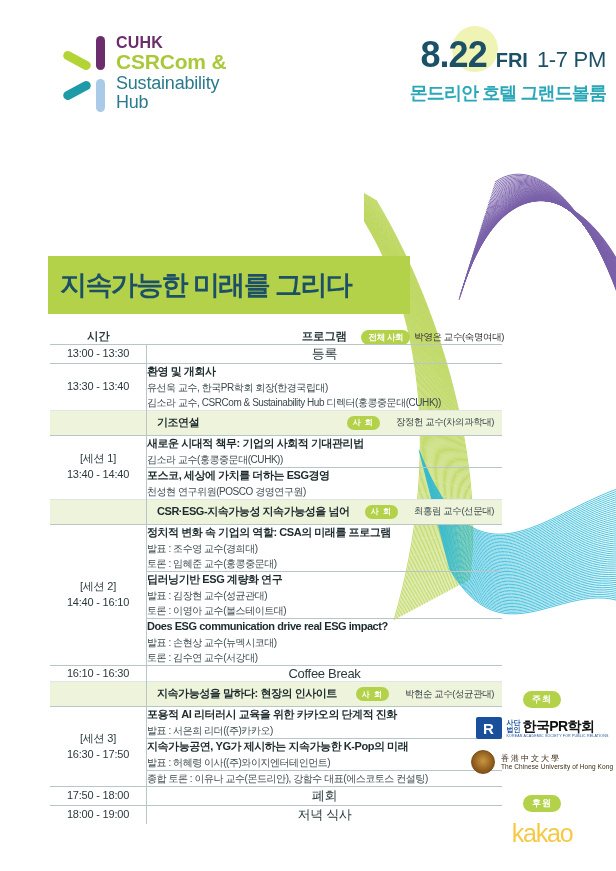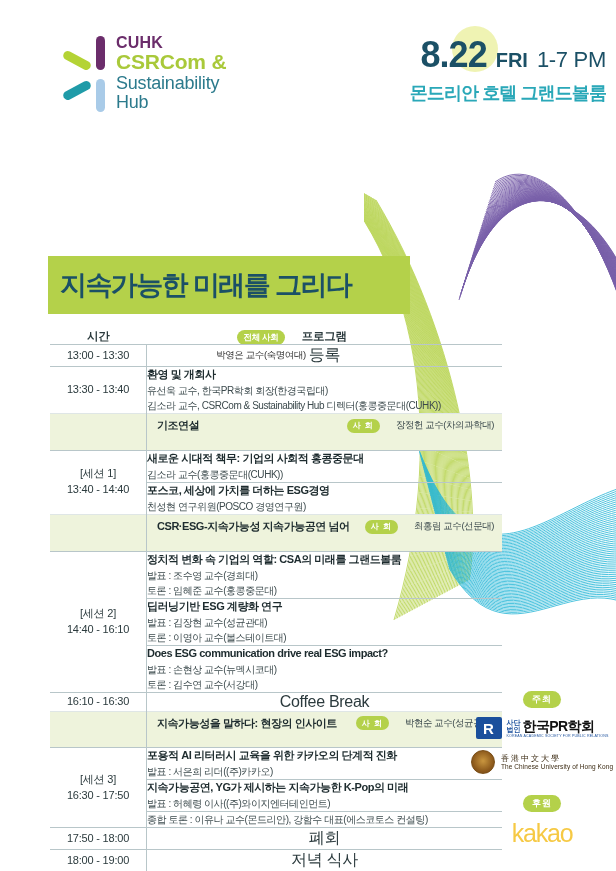--- a/index.html
+++ b/index.html
@@ -139,21 +139,20 @@
     width: 486px;
     text-align: right;
     z-index: 4;
     font-size: 9.5px;
     color: #333;
     letter-spacing: -.4px;
     display: flex;
     justify-content: flex-end;
     align-items: center;
     gap: 4px;
-    flex-direction: column;
   }
   .pill {
     display: inline-block;
     background: #b4d14a;
     color: #ffffff;
     font-weight: 700;
     font-size: 8.5px;
     border-radius: 9px;
     padding: 1.5px 7px;
     letter-spacing: -.3px;
@@ -188,21 +187,21 @@
     text-align: center;
     font-size: 11px;
     color: #2b3a3d;
     letter-spacing: -.2px;
     line-height: 1.45;
     white-space: nowrap;
     border-right: 1px solid #b8c6c9;
   }
   .ctr-cell {
     text-align: center;
-    font-size: 16px;
+    font-size: 13px;
     color: #2b3a3d;
     padding: 7px 0;
     letter-spacing: -.3px;
   }
   .body-cell {
     padding: 5px 8px 6px 10px;
     letter-spacing: -.45px;
   }
   .p-title {
     font-size: 11px;
@@ -216,21 +215,21 @@
     color: #3c4a4d;
     line-height: 1.5;
   }
   .sess-head {
     background: #eef3dc;
   }
   .sess-head .body-cell {
     display: flex;
     align-items: center;
     gap: 6px;
-    padding: 4px 8px 16px 10px;
+    padding: 4px 8px 4px 10px;
   }
   .sess-head .p-title { flex: none; }
   .sess-chair {
     margin-left: auto;
     display: flex;
     align-items: center;
     gap: 16px;
     font-size: 9.5px;
     color: #3c4a4d;
     white-space: nowrap;
@@ -551,44 +550,44 @@
             <span class="p-title">기조연설</span>
             <span class="sess-chair">
               <span class="pill-sm">사 회</span>
               <span>장정헌 교수(차의과학대)</span>
             </span>
           </td>
         </tr>
         <tr class="rowline">
           <td class="time-cell col-time" rowspan="2">[세션 1]<br>13:40 - 14:40</td>
           <td class="body-cell">
-            <div class="p-title">새로운 시대적 책무: 기업의 사회적 홍콩중문대</div>
+            <div class="p-title">새로운 시대적 책무: 기업의 사회적 기대관리법</div>
             <div class="p-sub">김소라 교수(홍콩중문대(CUHK))</div>
           </td>
         </tr>
         <tr class="rowline">
           <td class="body-cell">
             <div class="p-title">포스코, 세상에 가치를 더하는 ESG경영</div>
             <div class="p-sub">천성현 연구위원(POSCO 경영연구원)</div>
           </td>
         </tr>
         <tr class="sess-head rowline-soft">
           <td class="time-cell"></td>
           <td class="body-cell">
-            <span class="p-title">CSR·ESG-지속가능성 지속가능공연 넘어</span>
+            <span class="p-title">CSR·ESG-지속가능성 지속가능성을 넘어</span>
             <span class="sess-chair">
               <span class="pill-sm">사 회</span>
               <span>최홍림 교수(선문대)</span>
             </span>
           </td>
         </tr>
         <tr class="rowline">
           <td class="time-cell col-time" rowspan="3">[세션 2]<br>14:40 - 16:10</td>
           <td class="body-cell">
-            <div class="p-title">정치적 변화 속 기업의 역할: CSA의 미래를 그랜드볼룸</div>
+            <div class="p-title">정치적 변화 속 기업의 역할: CSA의 미래를 프로그램</div>
             <div class="p-sub">발표 : 조수영 교수(경희대)</div>
             <div class="p-sub">토론 : 임혜준 교수(홍콩중문대)</div>
           </td>
         </tr>
         <tr class="rowline">
           <td class="body-cell">
             <div class="p-title">딥러닝기반 ESG 계량화 연구</div>
             <div class="p-sub">발표 : 김장현 교수(성균관대)</div>
             <div class="p-sub">토론 : 이영아 교수(볼스테이트대)</div>
           </td>

